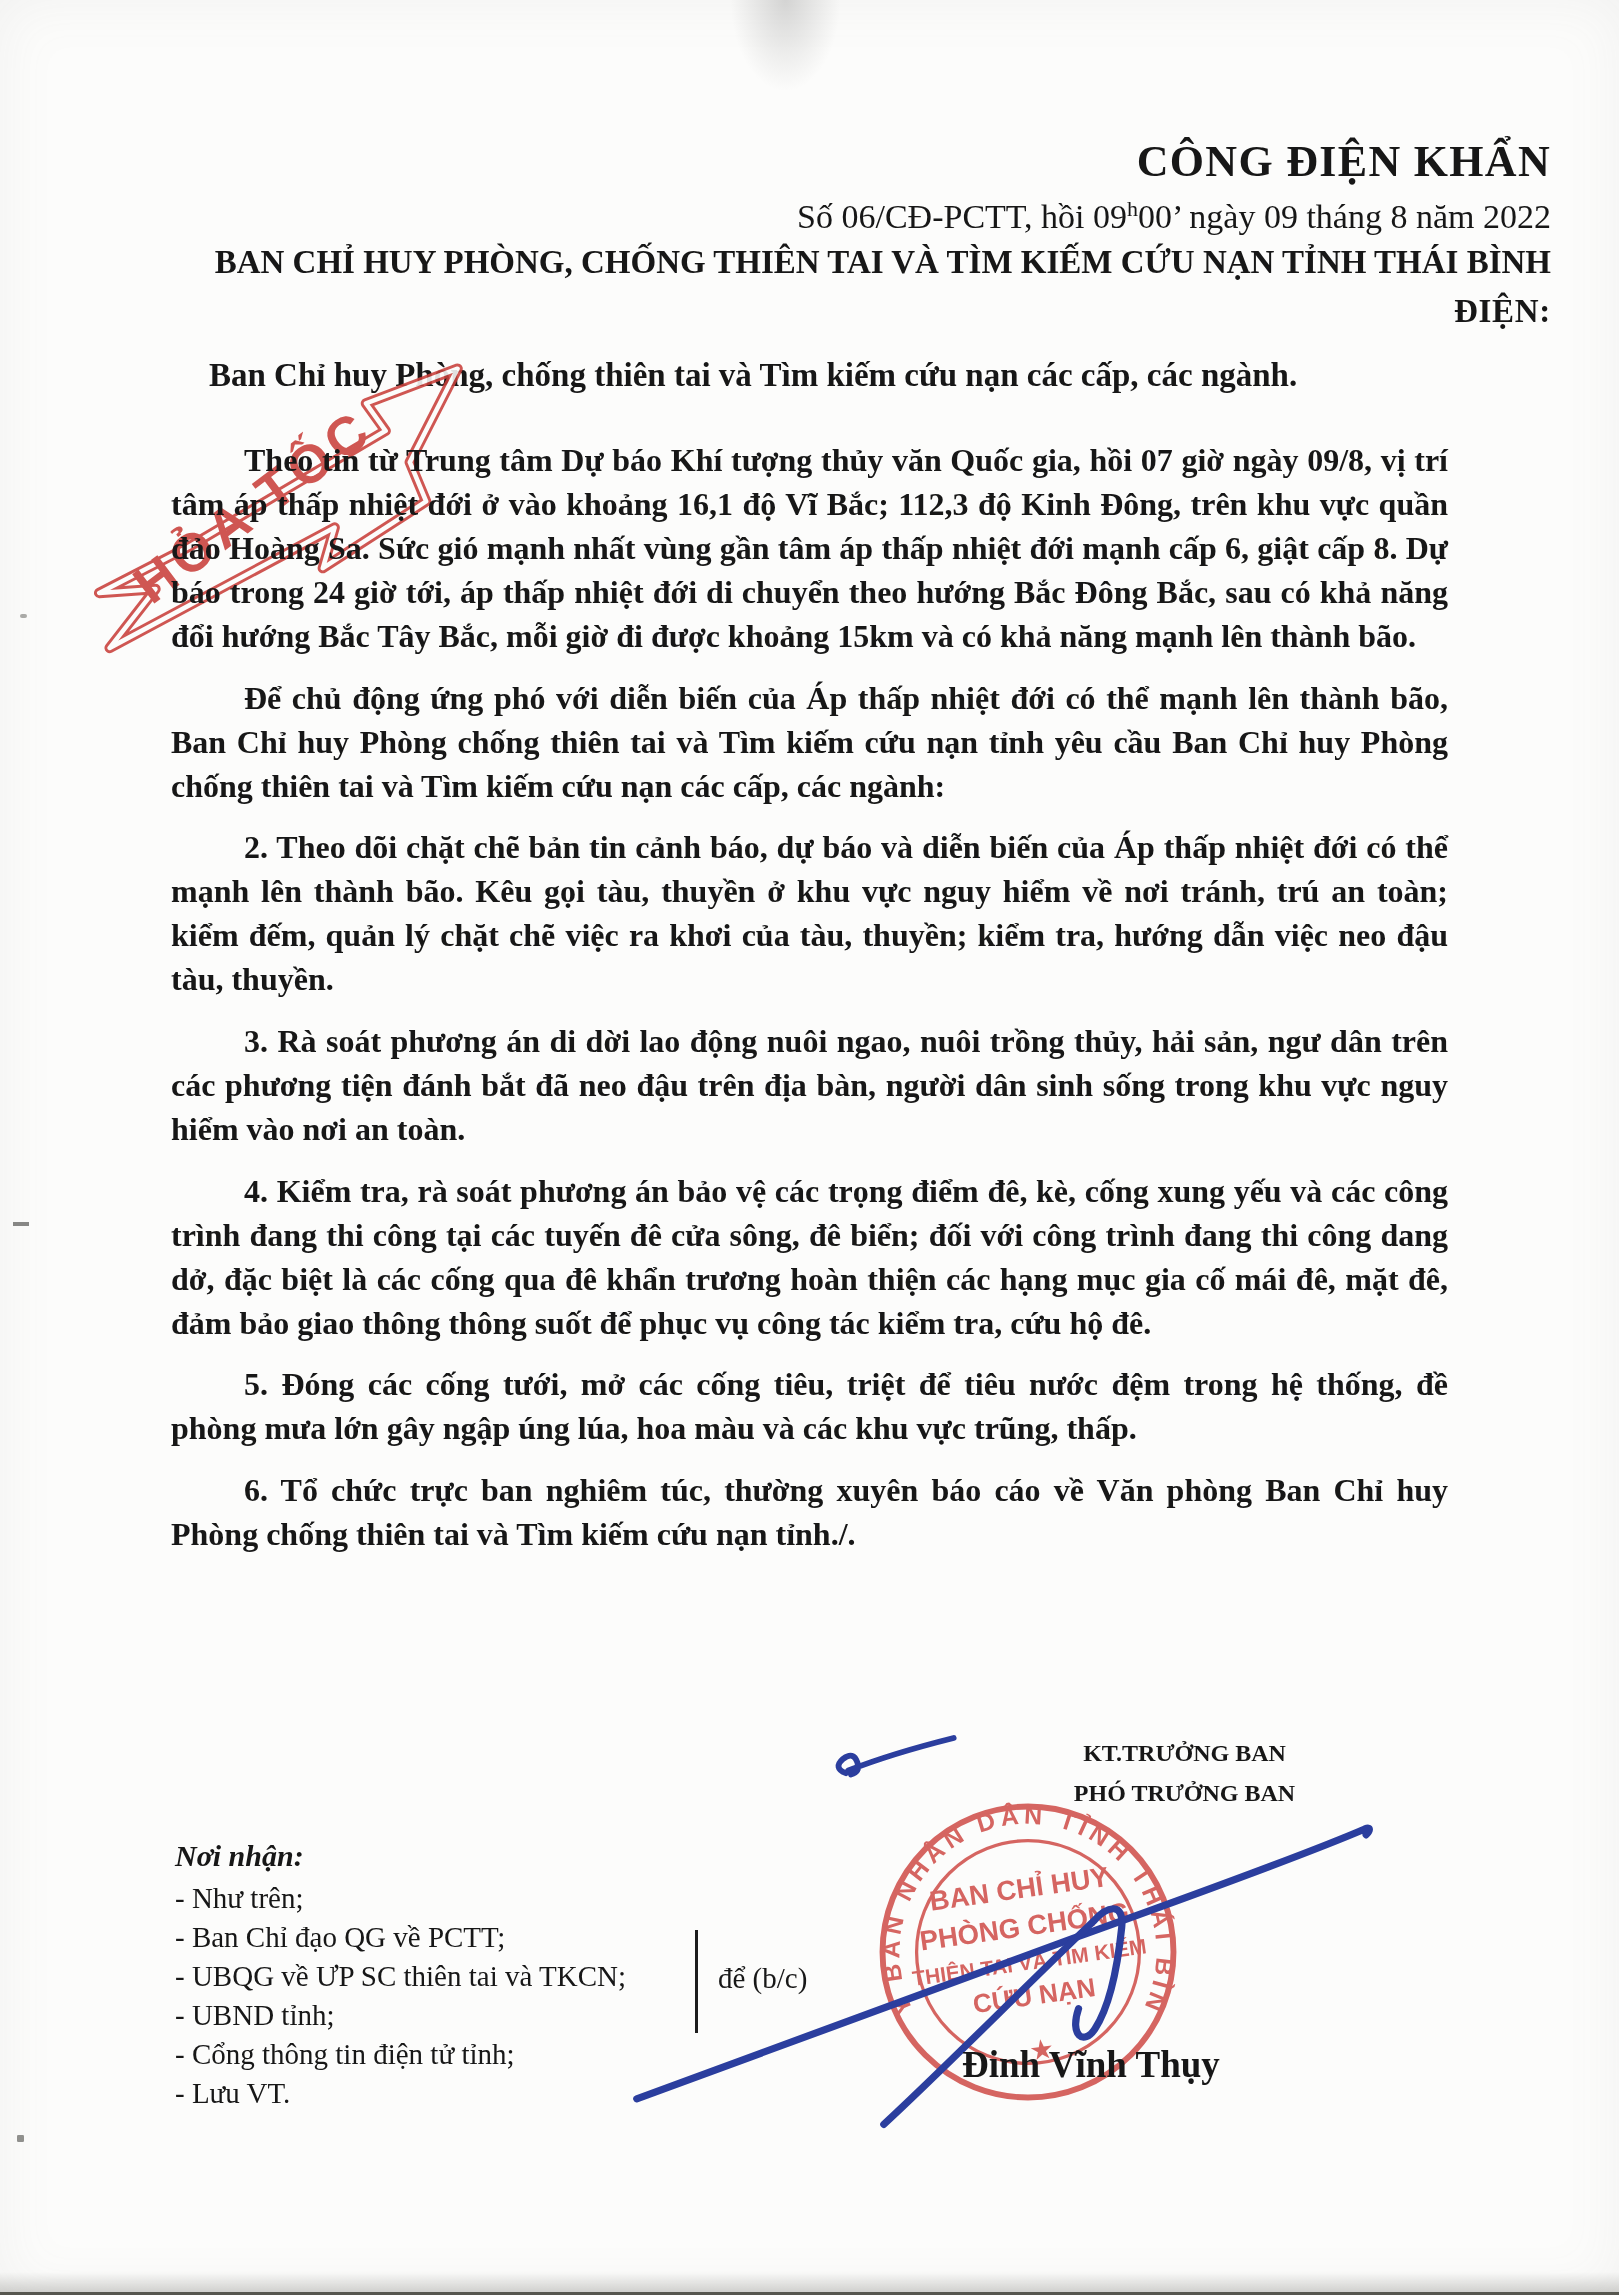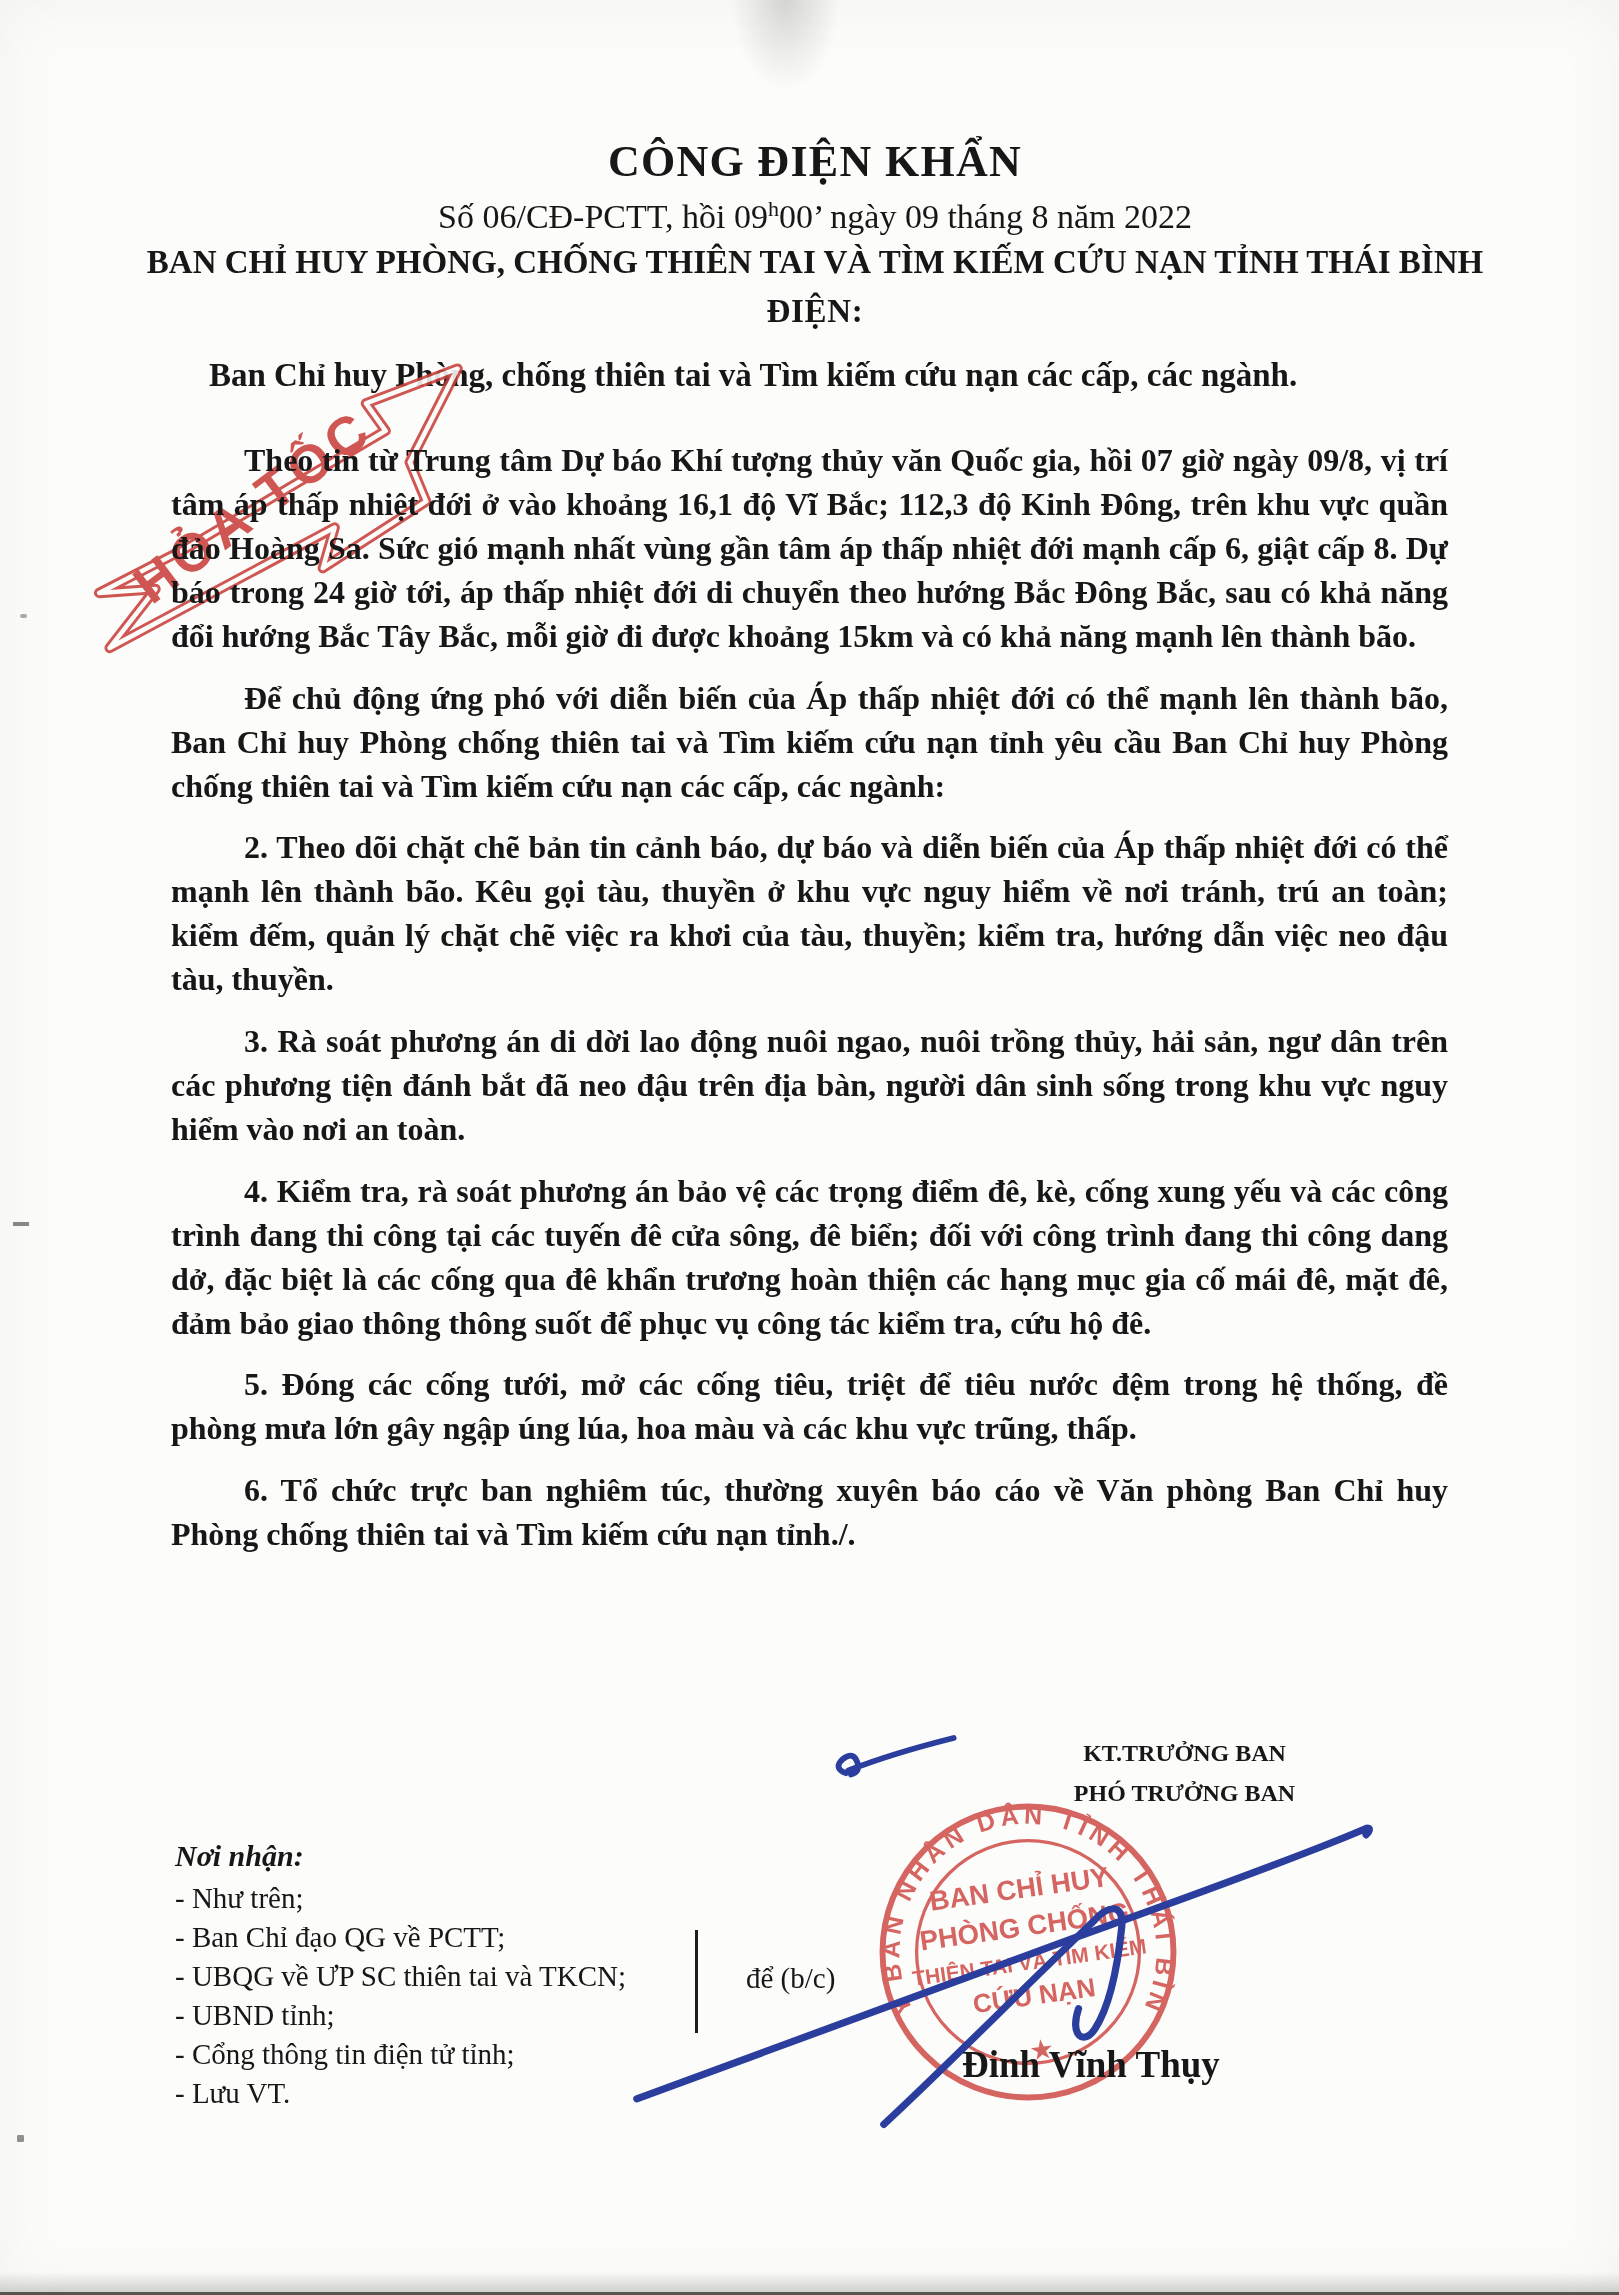--- a/index.html
+++ b/index.html
@@ -4,37 +4,37 @@
 <style>
   html,body{margin:0;padding:0;}
   body{
     width:1620px;height:2295px;position:relative;overflow:hidden;
     background:#fcfcfb;
     font-family:"Liberation Serif","DejaVu Serif",serif;
     color:#171717;
   }
   .page{position:absolute;inset:0;box-shadow:inset 0 0 59px rgba(120,120,115,.08);}
   
-  .header{position:absolute;top:136px;left:79px;width:1472px;text-align:center;}
+  .header{position:absolute;top:136px;left:79px;width:1472px;text-align:right;}
   .doc-title{font-size:44px;font-weight:bold;letter-spacing:1.3px;}
   .num-line{font-size:34px;margin-top:9.2px;}
   .num-line sup{font-size:22px;}
   .org-line{font-size:33px;font-weight:bold;margin-top:7.9px;white-space:nowrap;letter-spacing:0;}
   .dien-line{font-size:33px;font-weight:bold;margin-top:11.8px;letter-spacing:0.7px;}
   .recipient{position:absolute;top:357px;left:171px;width:1279px;
     font-size:33px;font-weight:bold;text-indent:38px;}
   
   .content{position:absolute;top:438px;left:171px;width:1277px;
     font-size:32px;line-height:44px;text-align:justify;}
   .content p{margin:0 0 17.7px 0;text-indent:73px;font-weight:bold;}
   
   .noi-nhan{position:absolute;top:1836px;left:175px;width:589px;font-size:29px;line-height:39px;}
   .noi-nhan .label{font-size:30px;font-weight:bold;font-style:italic;margin-bottom:3.9px;}
   .bc-bar{position:absolute;left:695px;top:1930px;width:2.6px;height:103px;background:#1d1d1d;}
-  .bc-note{position:absolute;left:746px;top:1962px;font-size:29px;}
+  .bc-note{position:absolute;left:718px;top:1962px;font-size:29px;}
   .sig-head{position:absolute;left:936px;top:1741px;width:497px;text-align:center;
     font-size:24px;font-weight:bold;line-height:1;}
   .sig-head .line2{margin-top:15.7px;}
   .sig-name{position:absolute;left:962px;top:2043px;width:471px;
     font-size:37px;font-weight:bold;}
   
   .svg-abs{position:absolute;}
   
   .artifact{position:absolute;pointer-events:none;}
   .bottom-band{left:0;right:0;bottom:0;height:19.6px;

